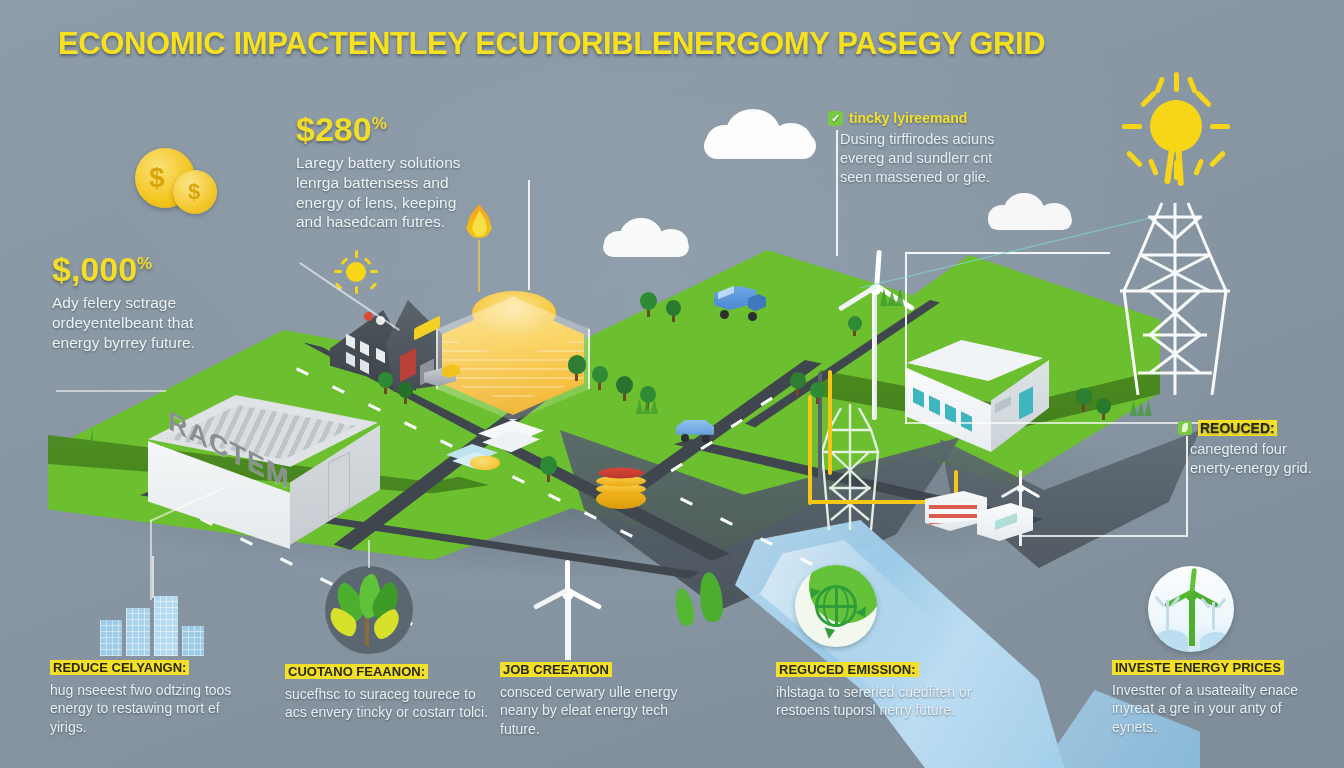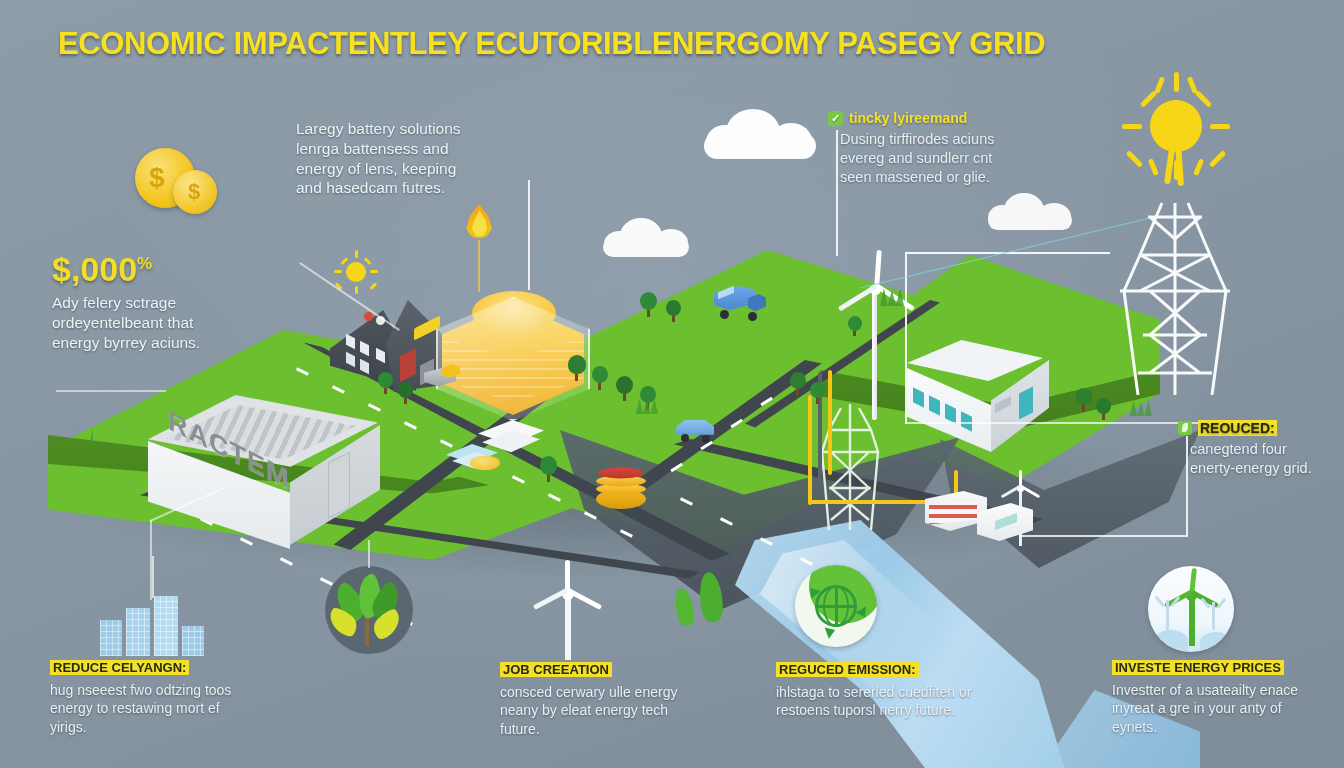--- a/index.html
+++ b/index.html
@@ -575,29 +575,32 @@
                 background:radial-gradient(circle at 38% 32%, #fbe279, #f2c41c 62%, #e0ac0d 100%);
                 box-shadow:0 2px 4px rgba(40,50,60,.35);"></div>
     <div style="position:absolute;left:14px;top:14px;color:#d9a50c;font-size:28px;font-weight:bold;">$</div>
     <div style="position:absolute;left:38px;top:22px;width:44px;height:44px;border-radius:50%;
                 background:radial-gradient(circle at 38% 32%, #fce68e, #f3c72a 62%, #e2b014 100%);
                 box-shadow:0 2px 4px rgba(40,50,60,.3);"></div>
     <div style="position:absolute;left:53px;top:31px;color:#d9a50c;font-size:22px;font-weight:bold;">$</div>
   </div>
 
   <div style="position:absolute;left:296px;top:112px;width:172px;">
+    <div class="stat-num">
+      <span>$280</span><span class="pct">%</span>
+    </div>
     <div class="stat-body">Laregy battery solutions lenrga battensess and energy of lens, keeping and hasedcam futres.</div>
   </div>
   <div class="callout-hline" style="left:300px; top:262px; width:120px; transform:rotate(34deg); transform-origin:left center; opacity:.6;"></div>
 
   <div style="position:absolute;left:52px;top:252px;width:180px;">
     <div class="stat-num">
       <span>$,000</span><span class="pct">%</span>
     </div>
-    <div class="stat-body">Ady felery sctrage ordeyentelbeant that energy byrrey aciuns.</div>
+    <div class="stat-body">Ady felery sctrage ordeyentelbeant that energy byrrey future.</div>
   </div>
   <div class="callout-hline" style="left:56px; top:390px; width:110px; opacity:.55;"></div>
   <div class="callout-rule" style="left:150px; top:520px; height:80px; width:1.5px; opacity:.55;"></div>
   <div class="callout-hline" style="left:150px; top:520px; width:80px; transform:rotate(-24deg); transform-origin:left center; opacity:.55;"></div>
 
   <div class="callout-rule" style="left:528px; top:180px; height:110px;"></div>
 
   <div style="position:absolute;left:828px;top:110px;width:178px;">
     <div class="tag-head">
       <span class="chk">✓</span>
@@ -634,20 +637,26 @@
                                  repeating-linear-gradient(90deg,rgba(255,255,255,.55) 0 1px,transparent 1px 6px);"></div>
     <div style="position:absolute;left:54px;top:0px;width:24px;height:60px;background:#b6def5;opacity:.95;
                 background-image:repeating-linear-gradient(0deg,rgba(255,255,255,.55) 0 1px,transparent 1px 6px),
                                  repeating-linear-gradient(90deg,rgba(255,255,255,.55) 0 1px,transparent 1px 6px);"></div>
     <div style="position:absolute;left:82px;top:30px;width:22px;height:30px;background:#9fd2ef;opacity:.9;
                 background-image:repeating-linear-gradient(0deg,rgba(255,255,255,.55) 0 1px,transparent 1px 6px),
                                  repeating-linear-gradient(90deg,rgba(255,255,255,.55) 0 1px,transparent 1px 6px);"></div>
   </div>
   <div class="callout-rule" style="left:152px; top:556px; height:42px; opacity:.65;"></div>
 
+  <div class="bottom-item" style="left:285px; top:662px;">
+    <div>
+      <span class="bottom-head">CUOTANO FEAANON:</span>
+    </div>
+    <div class="bottom-body">sucefhsc to suraceg tourece to acs envery tincky or costarr tolci.</div>
+  </div>
   <div class="icon-circle" style="left:325px; top:566px; width:88px; height:88px; background:#5a6670;">
     <div style="position:absolute;left:40px;top:34px;width:4px;height:46px;background:#8a6a3a;"></div>
     <div style="position:absolute;left:14px;top:16px;width:22px;height:40px;background:#4caf2e;
                 border-radius:70% 30% 70% 30%/60% 60% 40% 40%;transform:rotate(-32deg);"></div>
     <div style="position:absolute;left:34px;top:8px;width:22px;height:44px;background:#5fc23a;
                 border-radius:70% 30% 70% 30%/60% 60% 40% 40%;transform:rotate(-6deg);"></div>
     <div style="position:absolute;left:50px;top:16px;width:22px;height:40px;background:#3f9b28;
                 border-radius:30% 70% 30% 70%/60% 60% 40% 40%;transform:rotate(26deg);"></div>
     <div style="position:absolute;left:8px;top:40px;width:20px;height:32px;background:#d7e02a;
                 border-radius:70% 30% 70% 30%/60% 60% 40% 40%;transform:rotate(-52deg);"></div>

